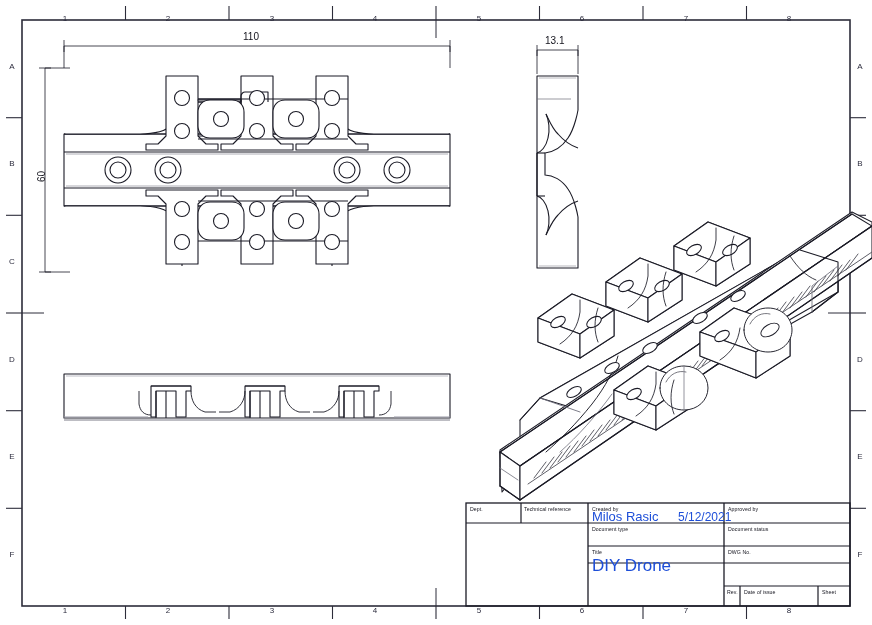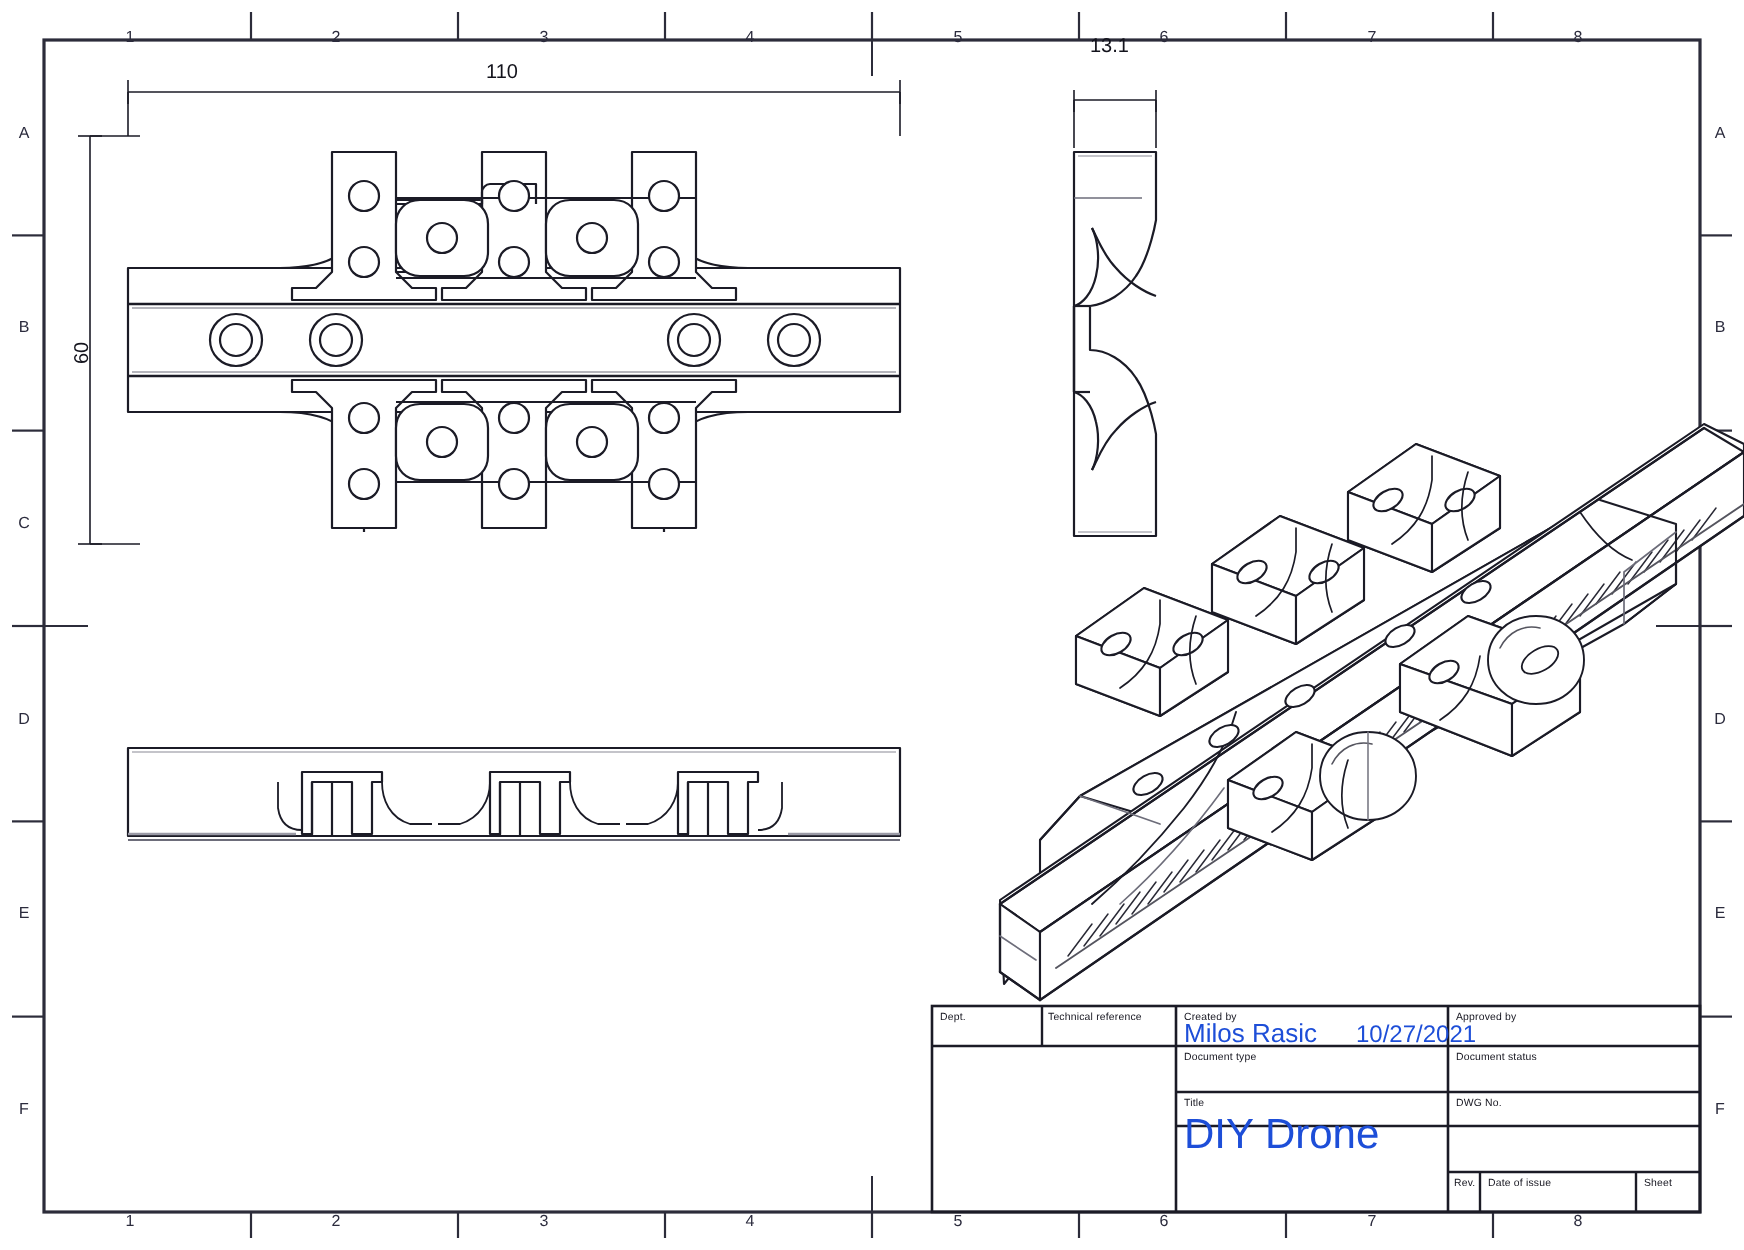--- a/index.html
+++ b/index.html
@@ -253,21 +253,21 @@
       <path d="M537 153 L545 153" fill="none"></path>
 
       <path d="M537 196 C 541 197 546 202 548 211 C 550 219 549 229 546 235" fill="none"></path>
       <path d="M546 235 C 549 229 552 221 558 215 C 564 208 572 203 578 201" fill="none"></path>
       <path d="M537 196 L545 196" fill="none"></path>
 
       <path d="M537 153 L537 196" stroke-width="1.2"></path>
     </g>
   </svg>
 
-  <div class="dimTxt" style="left:545px;top:18px;">13.1</div>
+  <div class="dimTxt" style="left:545px;top:35px;">13.1</div>
 
   <svg class="layer" viewBox="0 0 872 625">
     <g fill="#ffffff" stroke="#1b1b26" stroke-width="1.1" stroke-linejoin="round">
 
       <path d="M64 374 L450 374 L450 418 L64 418 Z" fill="#ffffff"></path>
       <path d="M64 420 L450 420" stroke-width="0.9" stroke="#6d6d7a"></path>
       <path d="M66 376 L448 376" stroke-width="0.55" stroke="#8a8a96"></path>
 
       <path d="M151 386 L191 386 L191 391 L186 391 L186 417 L176 417 L176 391 L156 391 L156 417 L151 417 Z" fill="#ffffff"></path>
       <path d="M151 386 L191 386"></path>
@@ -458,17 +458,17 @@
   <div class="tbLabel" style="left:728px;top:506px;">Approved by</div>
   <div class="tbLabel" style="left:592px;top:526px;">Document type</div>
   <div class="tbLabel" style="left:728px;top:526px;">Document status</div>
   <div class="tbLabel" style="left:592px;top:549px;">Title</div>
   <div class="tbLabel" style="left:728px;top:549px;">DWG No.</div>
   <div class="tbLabel" style="left:727px;top:589px;">Rev.</div>
   <div class="tbLabel" style="left:744px;top:589px;">Date of issue</div>
   <div class="tbLabel" style="left:822px;top:589px;">Sheet</div>
 
   <div class="tbValue" style="left:592px;top:509px;font-size:13px;">Milos Rasic</div>
-  <div class="tbValue" style="left:678px;top:510px;font-size:12px;">10/27/2021</div>
-  <div class="tbValue" style="left:592px;top:556px;font-size:21px;text-align:center;">DIY Drone</div>
+  <div class="tbValue" style="left:678px;top:510px;font-size:12px;">5/12/2021</div>
+  <div class="tbValue" style="left:592px;top:556px;font-size:17px;text-align:center;">DIY Drone</div>
   <div class="tbValue" style="left:824px;top:592px;font-size:14px;margin-top:33px;">1/2</div>
 
 </div>
 
 </body></html>

